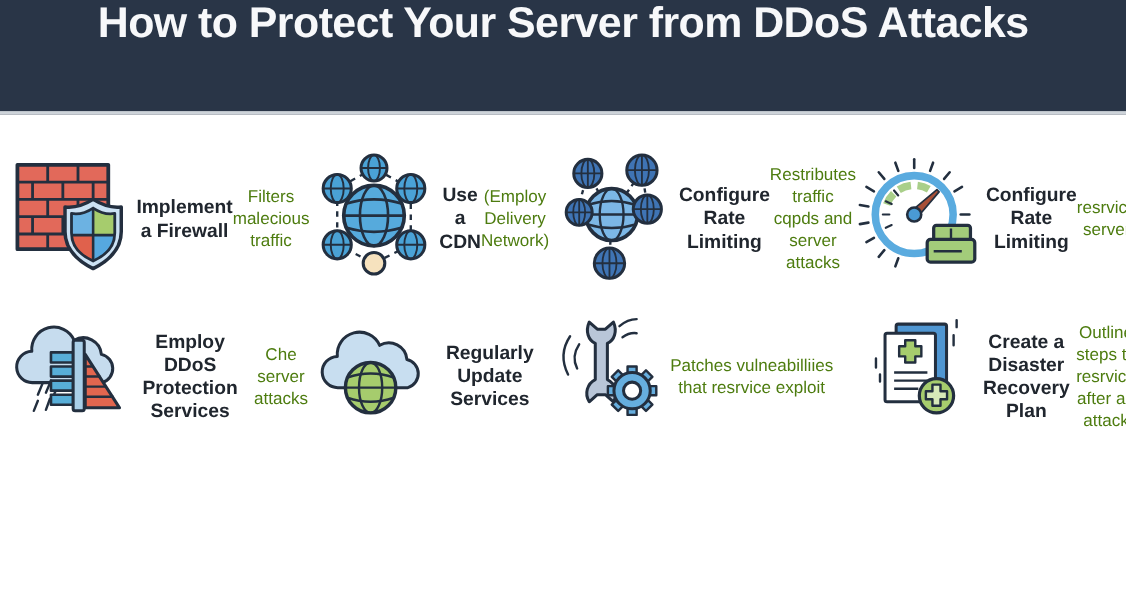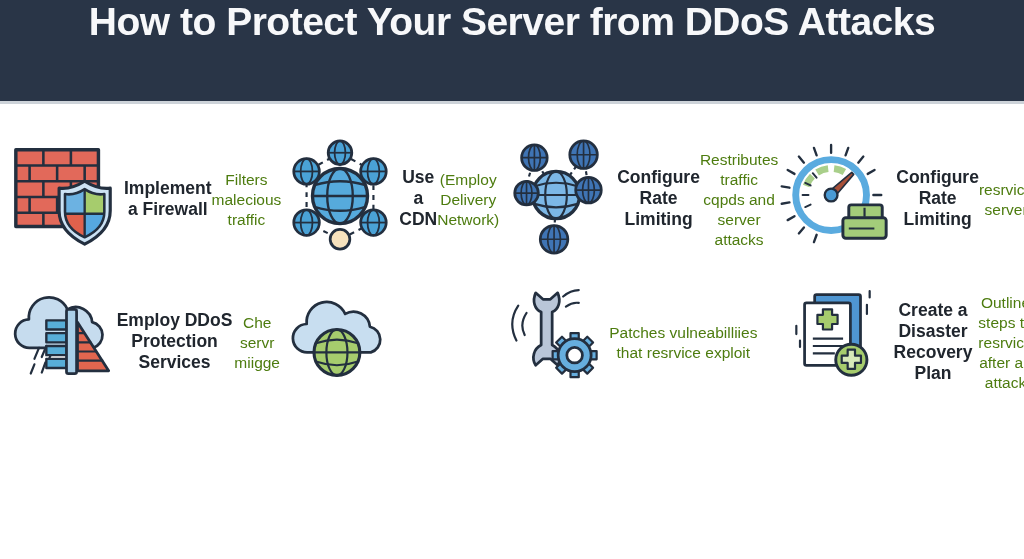--- a/index.html
+++ b/index.html
@@ -200,36 +200,37 @@
             <rect x="44" y="58" width="22" height="10" fill="#58aed8" stroke-width="2.6"></rect>
             <rect x="44" y="72" width="22" height="10" fill="#58aed8" stroke-width="2.6"></rect>
             <rect x="44" y="86" width="22" height="10" fill="#58aed8" stroke-width="2.6"></rect>
             <polygon points="78,46 78,99 112,99" fill="#e2664f" stroke-width="3"></polygon>
             <path d="M78 58 H86 M78 68 H93 M78 78 H99 M78 88 H106" fill="none" stroke-width="2.4"></path>
             <rect x="66" y="32" width="11" height="70" rx="2" fill="#aacfe8" stroke-width="3"></rect>
           </g>
         </svg>
       </div>
       <h2 class="card-title">Employ DDoS Protection Services</h2>
-      <p class="card-sub">Che servr miigge</p>
+      <p class="card-sub">Che server attacks</p>
     </section>
 
     <section class="card row2">
       <div class="icon-wrap">
         <svg width="110" height="110" viewBox="0 0 120 120">
           <path d="M28 66 a15.5 15.5 0 0 1 -1 -31 a22 22 0 0 1 42 -11 a18 18 0 0 1 27 14 a14.5 14.5 0 0 1 1 28 z" fill="#c8def0" stroke="#232f3f" stroke-width="3" stroke-linejoin="round" transform="translate(1,13)"></path>
           <g stroke="#232f3f">
             <circle cx="61" cy="79" r="25" fill="#a6cc6d" stroke-width="3.4"></circle>
             <g fill="none" stroke-width="2.4">
               <ellipse cx="61" cy="79" rx="11.5" ry="25"></ellipse>
               <path d="M38 69 Q61 61 84 69 M38 89 Q61 97 84 89 M36 79 H86"></path>
             </g>
           </g>
         </svg>
       </div>
+      <h2 class="card-title">Regularly Update Services</h2>
     </section>
 
     <section class="card row2">
       <div class="icon-wrap">
         <svg width="110" height="110" viewBox="0 0 120 120">
           <g fill="none" stroke="#232f3f" stroke-width="2.4" stroke-linecap="round">
             <path d="M30 36 Q22 48 28 60 M21 28 Q9 46 19 66 M70 18 Q78 11 87 11 M73 29 Q80 24 87 25"></path>
           </g>
           <path d="M40 14 c-4 9 -1 18 6 21 l0 36 c-8 4 -11 14 -6 22 l8 -7 l8 0 l8 7 c5 -8 2 -18 -6 -22 l0 -36 c7 -3 10 -12 6 -21 l-8 7 l-8 0 z" fill="#b9c6d8" stroke="#232f3f" stroke-width="3" stroke-linejoin="round"></path>
           <g stroke="#232f3f" stroke-linejoin="round">

